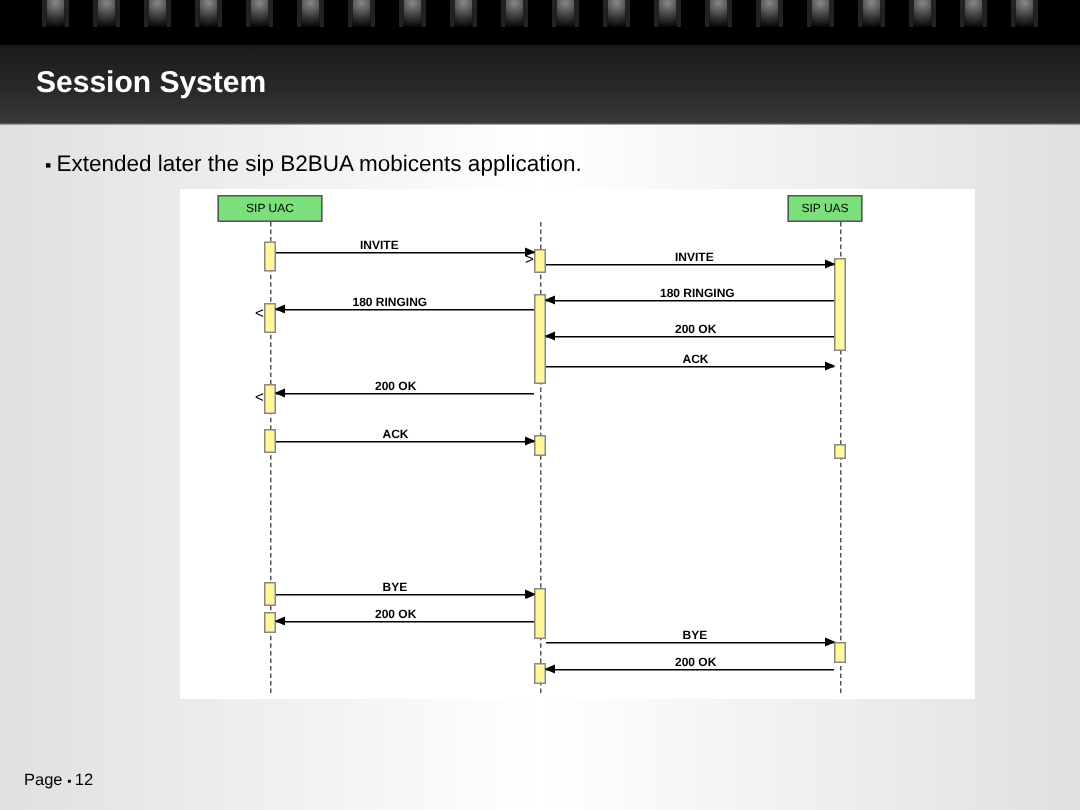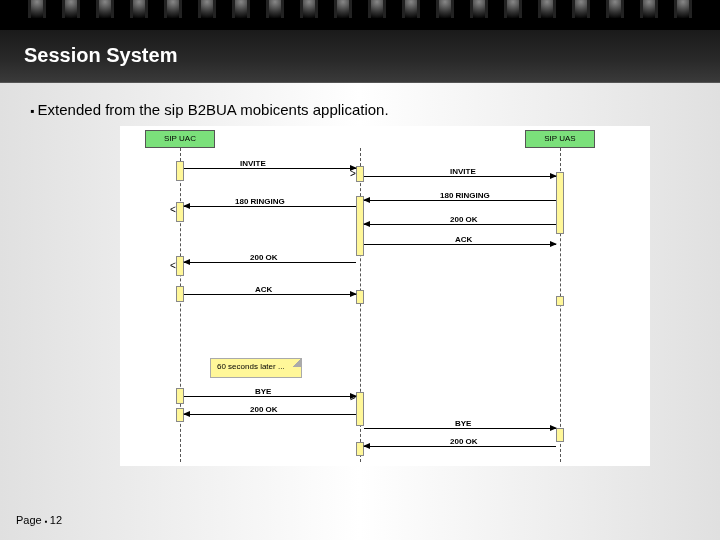--- a/index.html
+++ b/index.html
@@ -158,27 +158,26 @@
     <div class="ring"></div>
   <div class="ring"></div>
     <div class="ring"></div>
     <div class="ring"></div>
     <div class="ring"></div>
 </div>
 
 <div class="header">Session System</div>
 
 <div class="body">
-  <div class="bullet">Extended from the sip B2BUA mobicents application.</div>
+  <div class="bullet">Extended later the sip B2BUA mobicents application.</div>
   <div class="diagram" id="diagram">
-    <div class="note">60 seconds later ...</div>
   <div class="lifeline-head" style="left: 25px; width: 70px;">SIP UAC</div>
       <div class="lifeline-line" style="left: 60px;"></div>
       <div class="lifeline-line" style="left: 240px;"></div>
-      <div class="lifeline-head" style="left: 405px; width: 70px;">SIP UAS</div>
+      <div class="lifeline-head" style="left: 405px; width: 50px;">SIP UAS</div>
       <div class="lifeline-line" style="left: 440px;"></div>
       <div class="activation" style="left: 60px; top: 35px; height: 20px;"></div>
       <div class="activation" style="left: 240px; top: 40px; height: 16px;"></div>
       <div class="activation" style="left: 440px; top: 46px; height: 62px;"></div>
       <div class="activation" style="left: 240px; top: 70px; height: 60px;"></div>
       <div class="activation" style="left: 60px; top: 76px; height: 20px;"></div>
       <div class="activation" style="left: 60px; top: 130px; height: 20px;"></div>
       <div class="activation" style="left: 60px; top: 160px; height: 16px;"></div>
       <div class="activation" style="left: 240px; top: 164px; height: 14px;"></div>
       <div class="activation" style="left: 440px; top: 170px; height: 10px;"></div>

